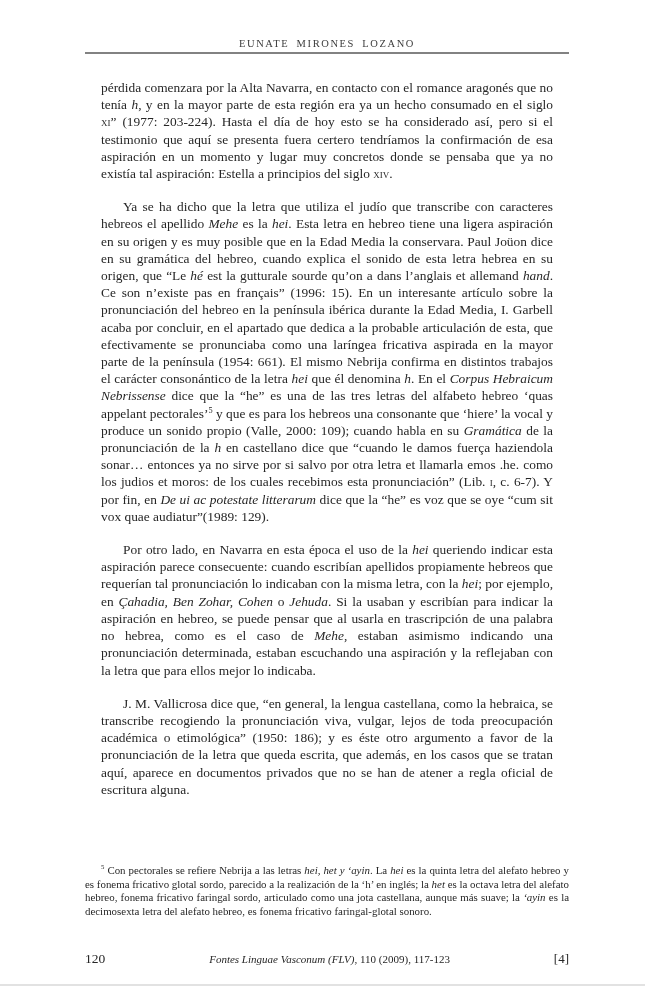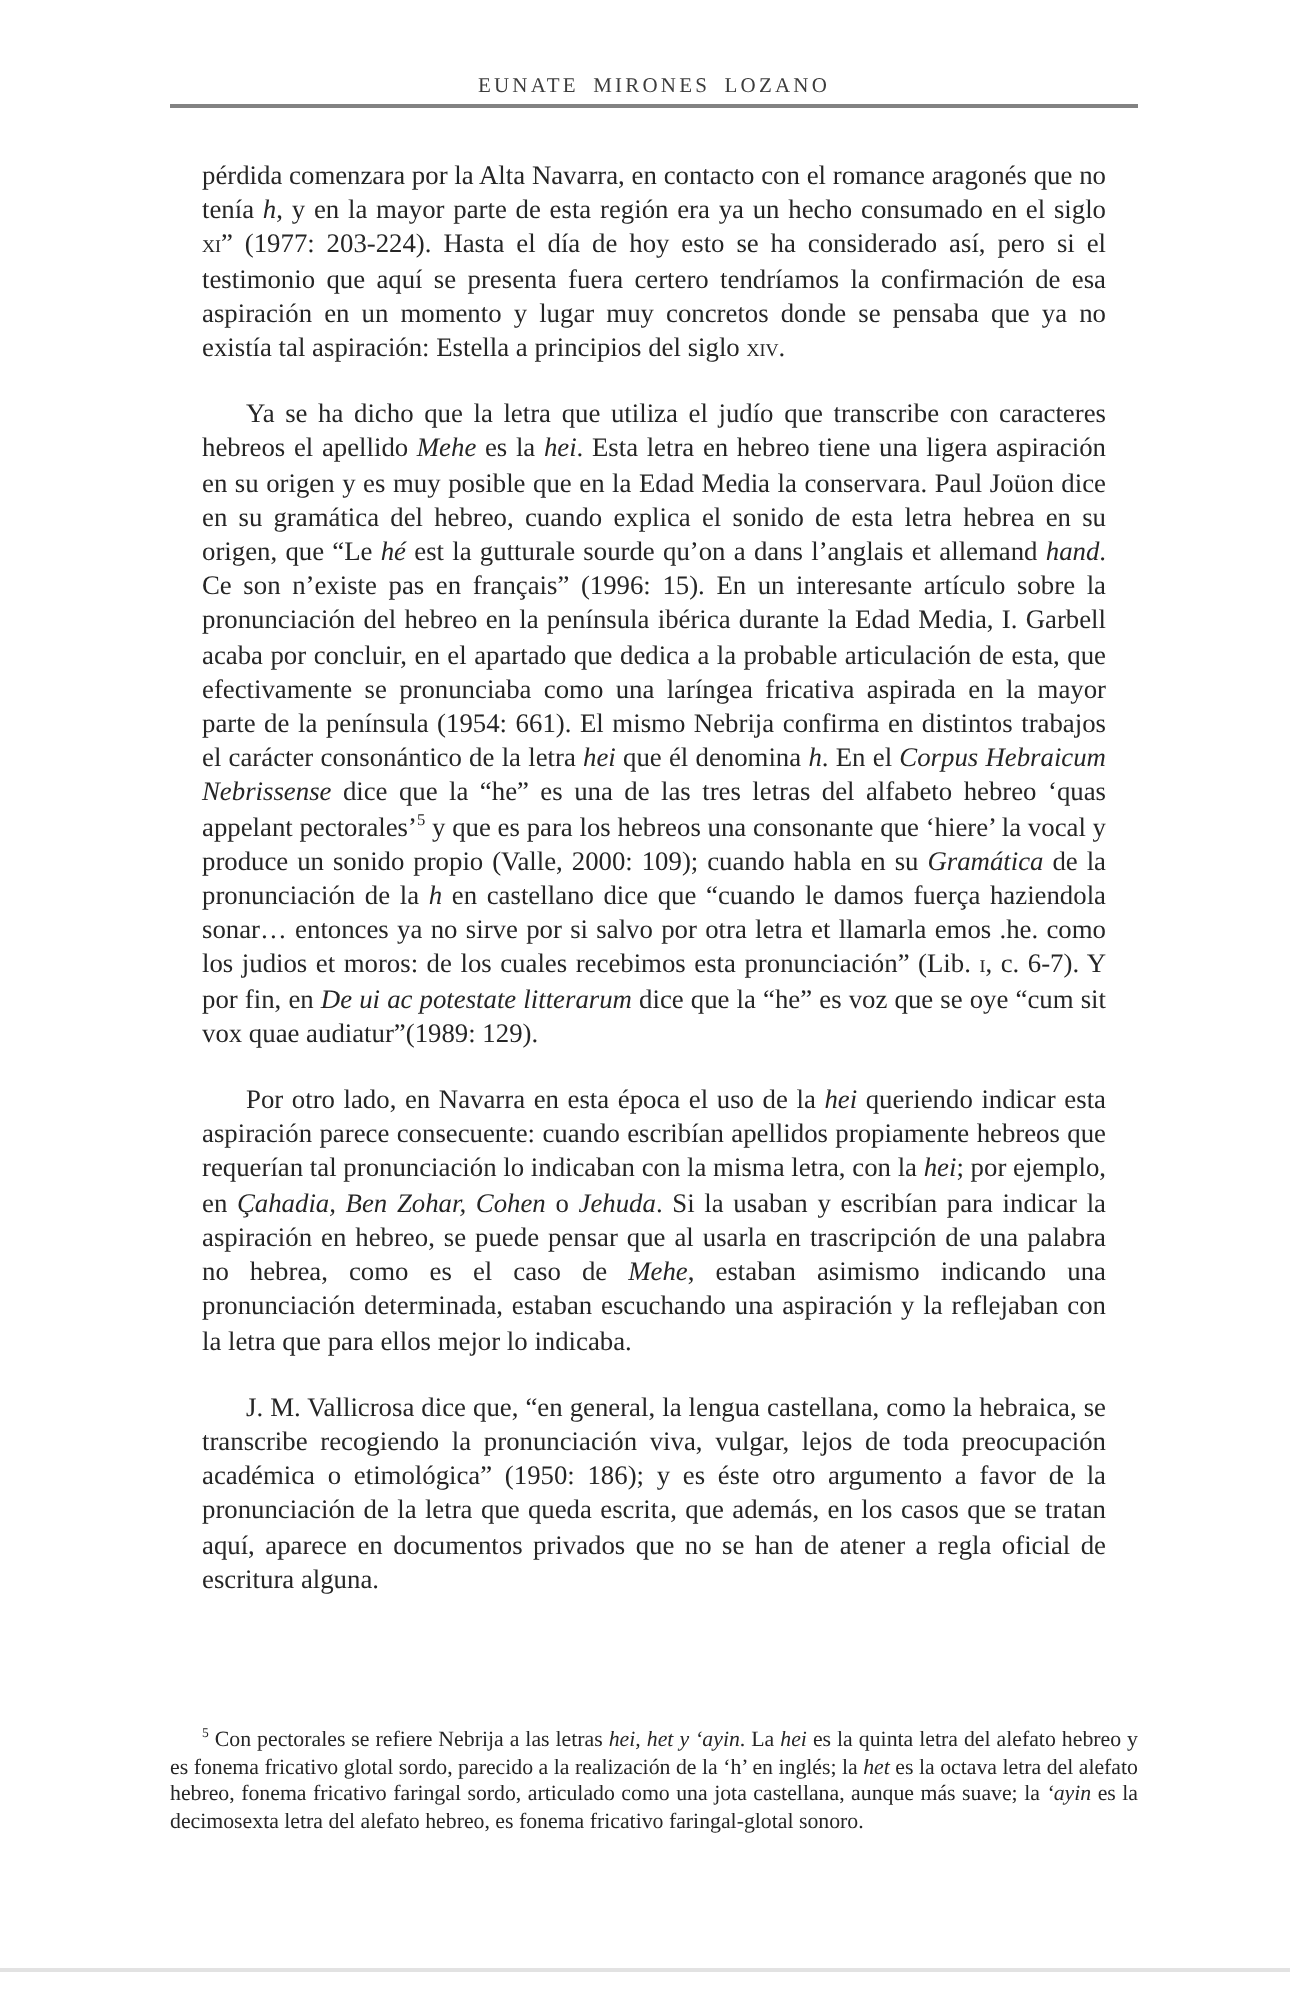--- a/index.html
+++ b/index.html
@@ -90,16 +90,21 @@
 
   <div class="body-text">
     <p class="no-indent">pérdida comenzara por la Alta Navarra, en contacto con el romance aragonés que no tenía <i>h</i>, y en la mayor parte de esta región era ya un hecho consumado en el siglo <span class="sc">xi</span>” (1977: 203-224). Hasta el día de hoy esto se ha considerado así, pero si el testimonio que aquí se presenta fuera certero tendríamos la confirmación de esa aspiración en un momento y lugar muy concretos donde se pensaba que ya no existía tal aspiración: Estella a principios del siglo <span class="sc">xiv</span>.</p>
     <p>Ya se ha dicho que la letra que utiliza el judío que transcribe con caracteres hebreos el apellido <i>Mehe</i> es la <i>hei</i>. Esta letra en hebreo tiene una ligera aspiración en su origen y es muy posible que en la Edad Media la conservara. Paul Joüon dice en su gramática del hebreo, cuando explica el sonido de esta letra hebrea en su origen, que “Le <i>hé</i> est la gutturale sourde qu’on a dans l’anglais et allemand <i>hand</i>. Ce son n’existe pas en français” (1996: 15). En un interesante artículo sobre la pronunciación del hebreo en la península ibérica durante la Edad Media, I. Garbell acaba por concluir, en el apartado que dedica a la probable articulación de esta, que efectivamente se pronunciaba como una laríngea fricativa aspirada en la mayor parte de la península (1954: 661). El mismo Nebrija confirma en distintos trabajos el carácter consonántico de la letra <i>hei</i> que él denomina <i>h</i>. En el <i>Corpus Hebraicum Nebrissense</i> dice que la “he” es una de las tres letras del alfabeto hebreo ‘quas appelant pectorales’<sup>5</sup> y que es para los hebreos una consonante que ‘hiere’ la vocal y produce un sonido propio (Valle, 2000: 109); cuando habla en su <i>Gramática</i> de la pronunciación de la <i>h</i> en castellano dice que “cuando le damos fuerça haziendola sonar… entonces ya no sirve por si salvo por otra letra et llamarla emos .he. como los judios et moros: de los cuales recebimos esta pronunciación” (Lib. <span class="sc">i</span>, c. 6-7). Y por fin, en <i>De ui ac potestate litterarum</i> dice que la “he” es voz que se oye “cum sit vox quae audiatur”(1989: 129).</p>
     <p>Por otro lado, en Navarra en esta época el uso de la <i>hei</i> queriendo indicar esta aspiración parece consecuente: cuando escribían apellidos propiamente hebreos que requerían tal pronunciación lo indicaban con la misma letra, con la <i>hei</i>; por ejemplo, en <i>Çahadia, Ben Zohar, Cohen</i> o <i>Jehuda</i>. Si la usaban y escribían para indicar la aspiración en hebreo, se puede pensar que al usarla en trascripción de una palabra no hebrea, como es el caso de <i>Mehe</i>, estaban asimismo indicando una pronunciación determinada, estaban escuchando una aspiración y la reflejaban con la letra que para ellos mejor lo indicaba.</p>
     <p>J. M. Vallicrosa dice que, “en general, la lengua castellana, como la hebraica, se transcribe recogiendo la pronunciación viva, vulgar, lejos de toda preocupación académica o etimológica” (1950: 186); y es éste otro argumento a favor de la pronunciación de la letra que queda escrita, que además, en los casos que se tratan aquí, aparece en documentos privados que no se han de atener a regla oficial de escritura alguna.</p>
   </div>
 
   <div class="footnote"><sup>5</sup> Con pectorales se refiere Nebrija a las letras <i>hei, het y ‘ayin</i>. La <i>hei</i> es la quinta letra del alefato hebreo y es fonema fricativo glotal sordo, parecido a la realización de la ‘h’ en inglés; la <i>het</i> es la octava letra del alefato hebreo, fonema fricativo faringal sordo, articulado como una jota castellana, aunque más suave; la <i>‘ayin</i> es la decimosexta letra del alefato hebreo, es fonema fricativo faringal-glotal sonoro.</div>
 
+  <div class="footer-row">
+    <span class="footer-page-number">120</span>
+    <span class="footer-center"><i>Fontes Linguae Vasconum (FLV)</i>, 110 (2009), 117-123</span>
+    <span class="footer-issue-marker">[4]</span>
+  </div>
 
   <div class="page-edge-artifact"></div>
 
 </div>
 
 </body></html>

